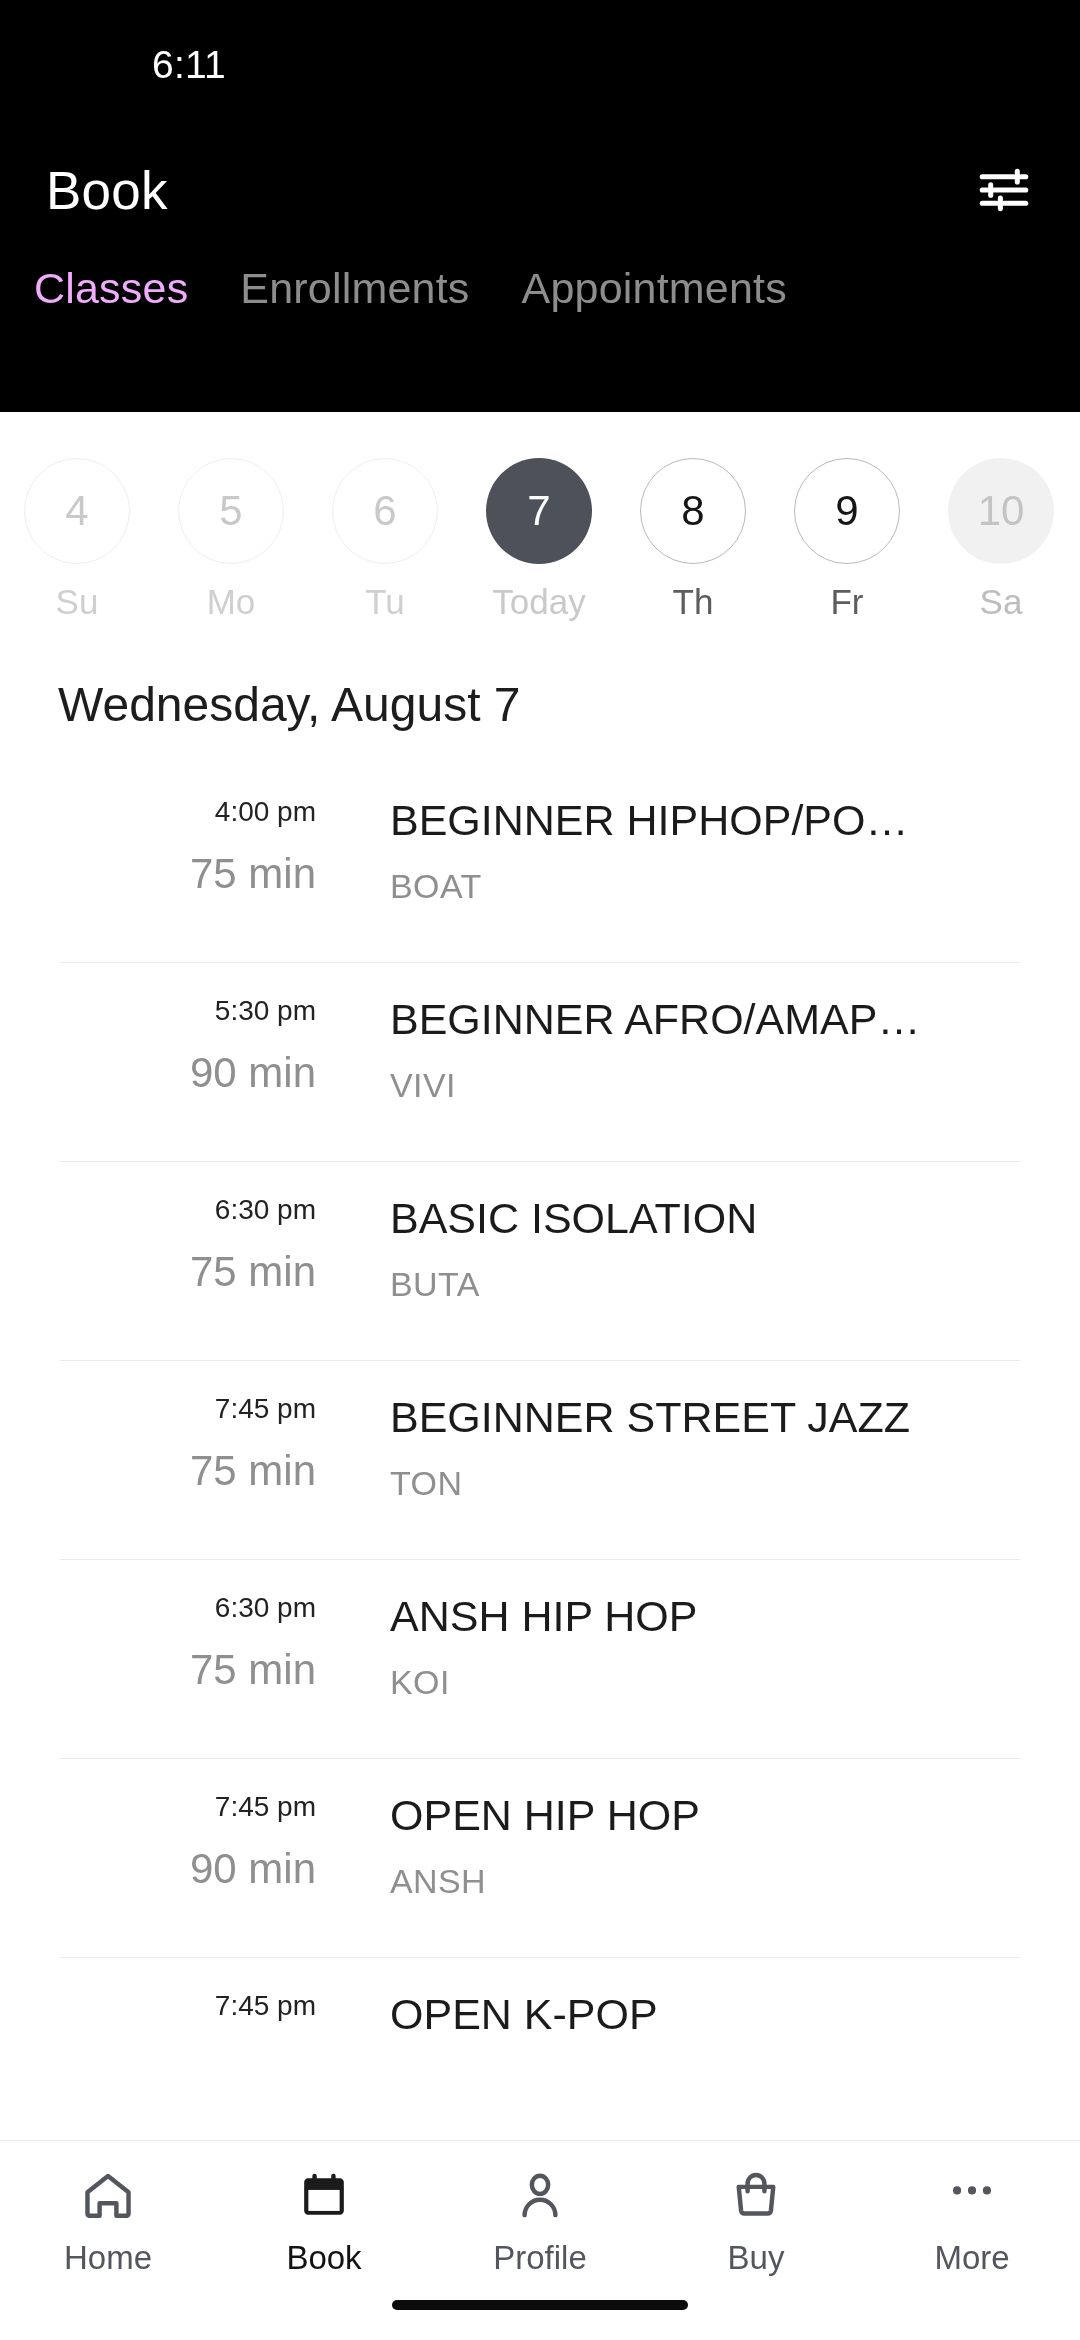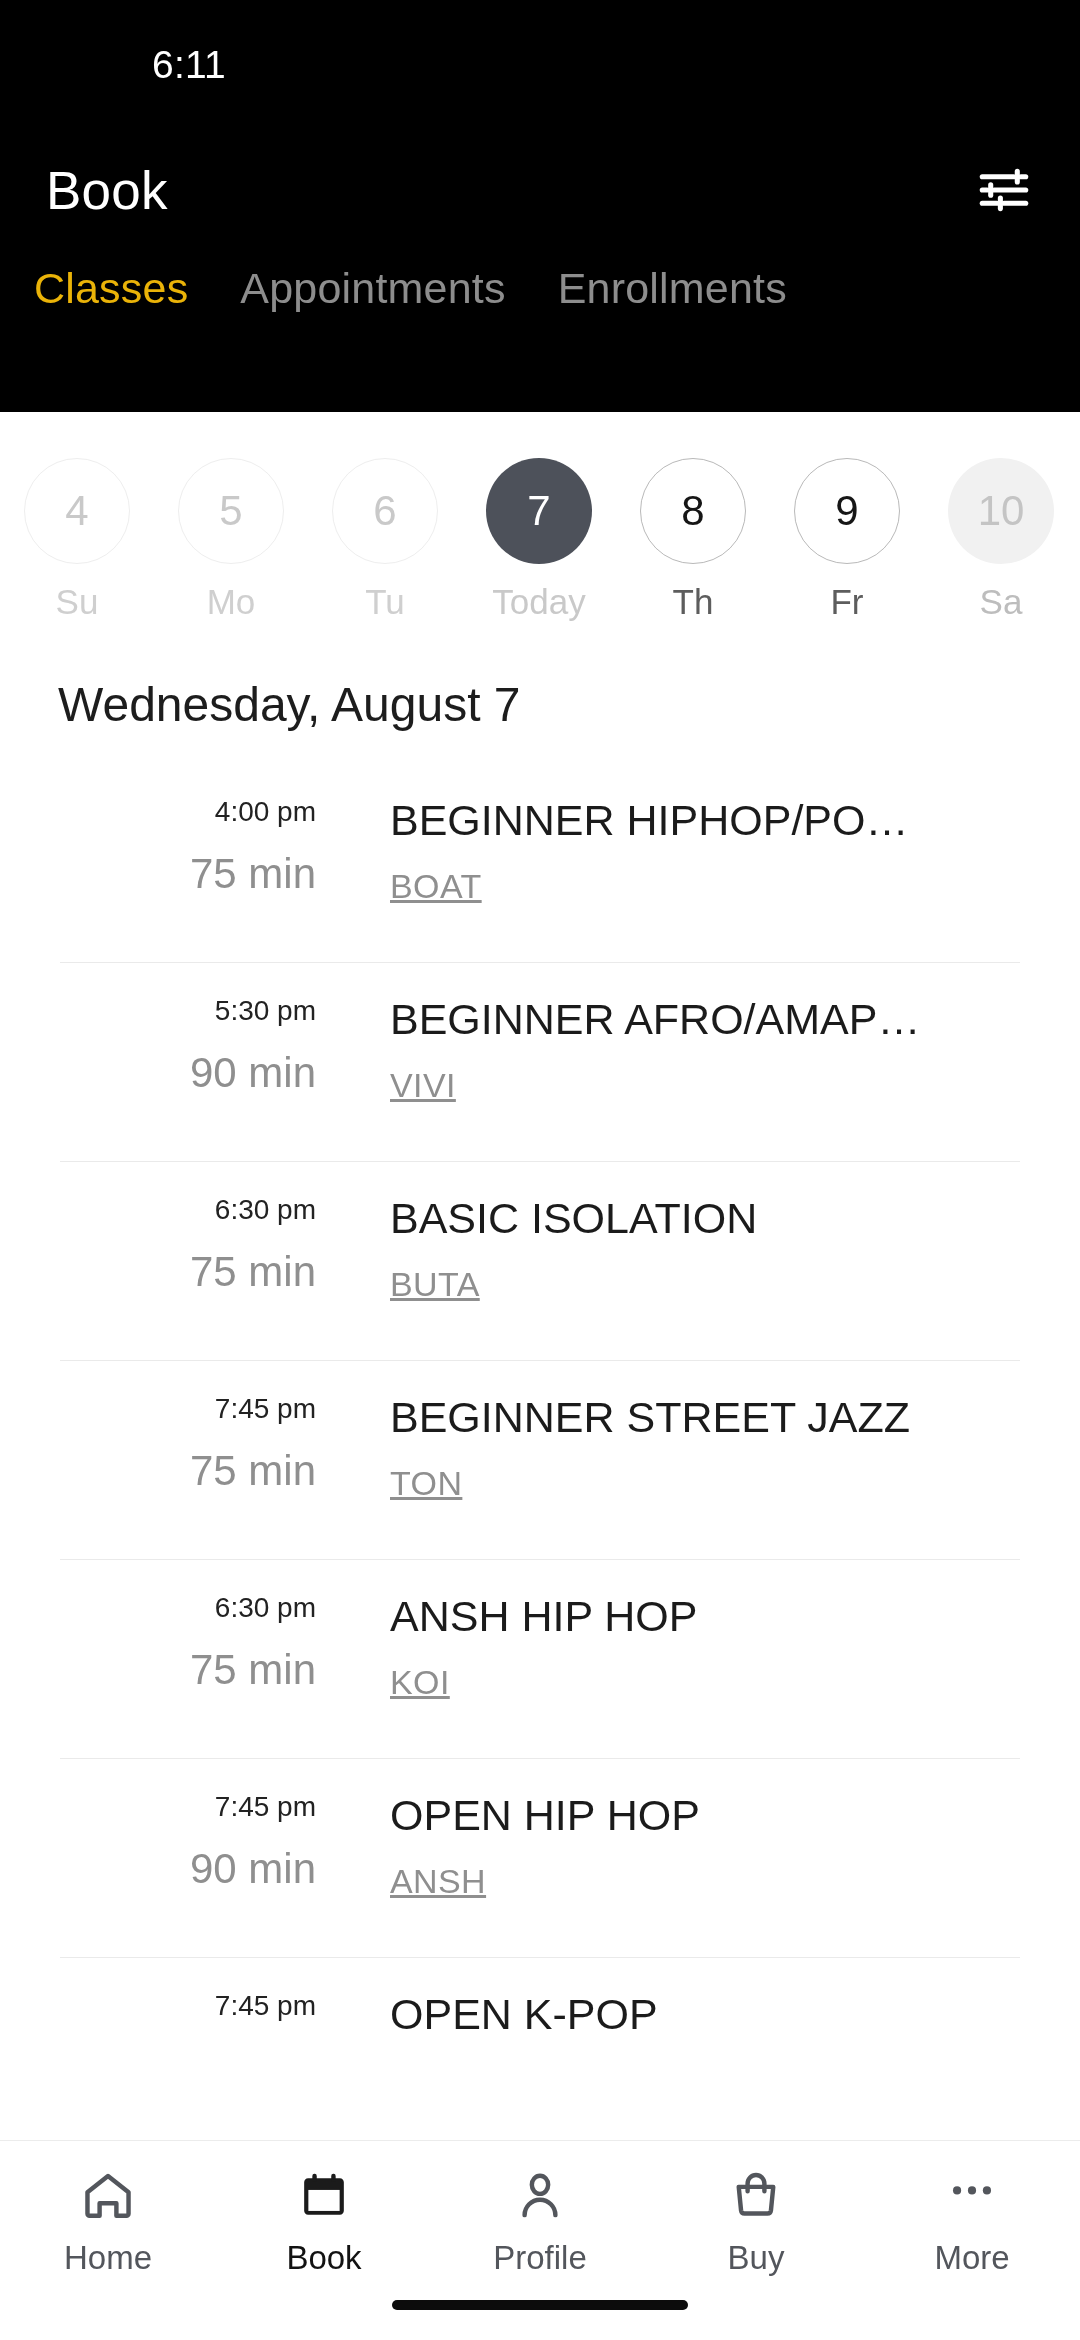--- a/index.html
+++ b/index.html
@@ -54,21 +54,21 @@
     padding:14px 0 0 34px;
     gap:0;
   }
   .tab {
     font-size:43px;
     padding:0 30px 0 0;
     margin-right:22px;
     letter-spacing:0.2px;
     white-space:nowrap;
   }
-  .tab.active { color:#eab308; }
+  .tab.active { color:#f0abfc; }
   .tab.inactive { color:#8d8d8d; }
 
   
   .datestrip {
     flex:0 0 232px;
     display:flex;
     align-items:flex-start;
     padding:46px 0 0 0;
     background:#ffffff;
     overflow:hidden;
@@ -164,21 +164,20 @@
     color:#1b1b1b;
     line-height:1.15;
     white-space:nowrap;
     overflow:hidden;
   }
   .instructor {
     margin-top:22px;
     font-size:34px;
     color:#8f8f8f;
     letter-spacing:0.4px;
-    text-decoration:underline;
   }
 
   
   .bottomnav {
     flex:0 0 200px;
     background:#ffffff;
     border-top:1.5px solid #ececec;
     display:flex;
     align-items:flex-start;
     padding-top:26px;
@@ -231,22 +230,22 @@
           <line x1="6.5" y1="9.8" x2="6.5" y2="14.2"></line>
           <line x1="3" y1="17.5" x2="9" y2="17.5"></line>
           <line x1="12" y1="17.5" x2="21" y2="17.5"></line>
           <line x1="10.5" y1="15.3" x2="10.5" y2="19.7"></line>
         </svg>
       </span>
     </div>
 
     <div class="tabsbar">
       <span class="tab active">Classes</span>
+      <span class="tab inactive">Enrollments</span>
       <span class="tab inactive">Appointments</span>
-      <span class="tab inactive">Enrollments</span>
     </div>
   </div>
 
   <div class="datestrip">
 
     <div class="daycell">
       <div class="daycircle past">4</div>
       <div class="daylabel past">Su</div>
     </div>
 

